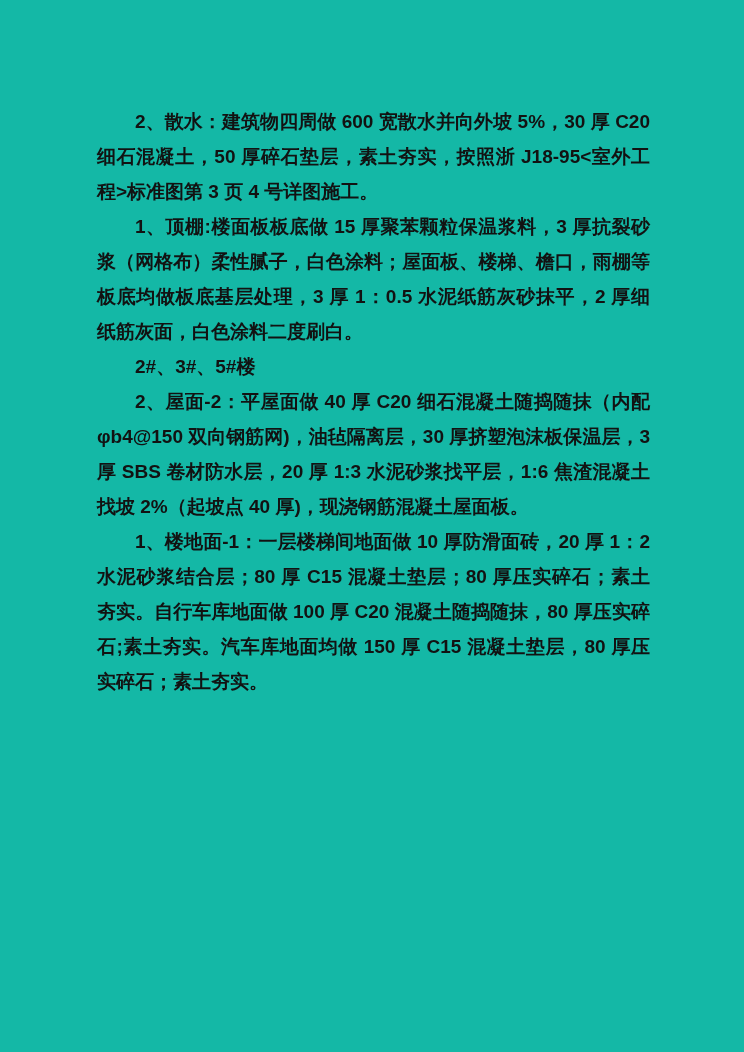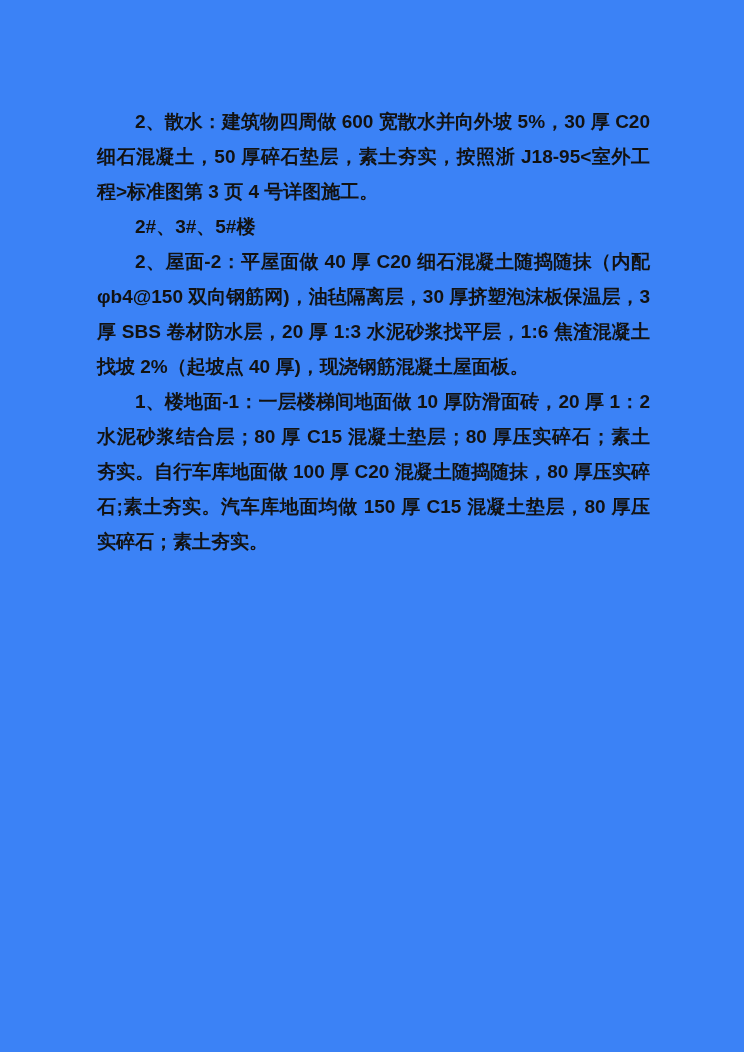--- a/index.html
+++ b/index.html
@@ -30,20 +30,21 @@
   }
   .doc-body p {
     margin: 0;
     padding: 0;
     text-indent: 2em;
   }
 </style>
 </head>
 <body>
 
-<div class="page" style="background: #3b82f6;">
+<div class="page" style="background: #14b8a6;">
   <div class="doc-body" id="doc-body" style="color: rgb(18, 18, 18);">
       <p>2、散水：建筑物四周做 600 宽散水并向外坡 5%，30 厚 C20 细石混凝土，50 厚碎石垫层，素土夯实，按照浙 J18-95&lt;室外工程&gt;标准图第 3 页 4 号详图施工。</p>
+      <p>1、顶棚:楼面板板底做 15 厚聚苯颗粒保温浆料，3 厚抗裂砂浆（网格布）柔性腻子，白色涂料；屋面板、楼梯、檐口，雨棚等板底均做板底基层处理，3 厚 1：0.5 水泥纸筋灰砂抹平，2 厚细纸筋灰面，白色涂料二度刷白。</p>
       <p>2#、3#、5#楼</p>
       <p>2、屋面-2：平屋面做 40 厚 C20 细石混凝土随捣随抹（内配φb4@150 双向钢筋网)，油毡隔离层，30 厚挤塑泡沫板保温层，3 厚 SBS 卷材防水层，20 厚 1:3 水泥砂浆找平层，1:6 焦渣混凝土找坡 2%（起坡点 40 厚)，现浇钢筋混凝土屋面板。</p>
       <p>1、楼地面-1：一层楼梯间地面做 10 厚防滑面砖，20 厚 1：2 水泥砂浆结合层；80 厚 C15 混凝土垫层；80 厚压实碎石；素土夯实。自行车库地面做 100 厚 C20 混凝土随捣随抹，80 厚压实碎石;素土夯实。汽车库地面均做 150 厚 C15 混凝土垫层，80 厚压实碎石；素土夯实。</p>
     </div>
 </div>
 
 </body></html>

